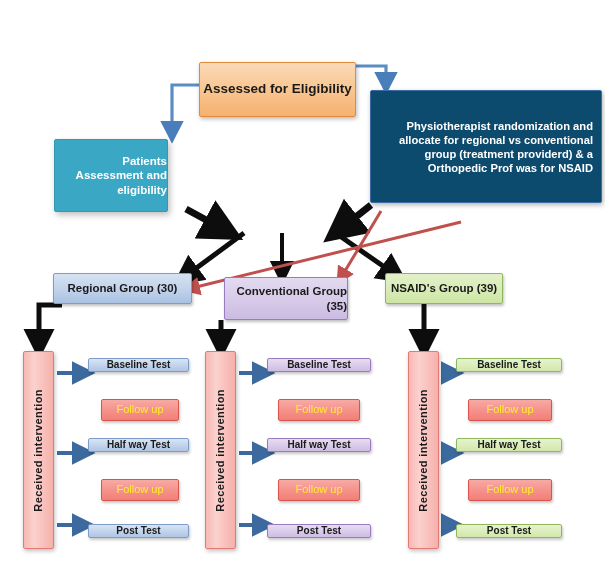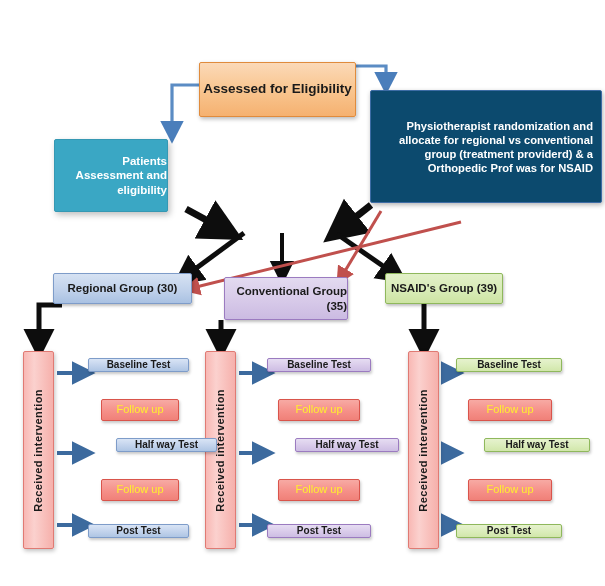--- a/index.html
+++ b/index.html
@@ -142,21 +142,21 @@
   .c1 { left: 88px; width: 101px; }
   .c1f { left: 101px; width: 78px; }
   
   .c2 { left: 267px; width: 104px; }
   .c2f { left: 278px; width: 82px; }
   
   .c3 { left: 456px; width: 106px; }
   .c3f { left: 468px; width: 84px; }
   .r-base { top: 358px; }
   .r-f1   { top: 399px; }
-  .r-half { top: 438px; margin-left: 28px; }
+  .r-half { top: 438px; }
   .r-f2   { top: 479px; }
   .r-post { top: 524px; }
 </style>
 </head>
 <body>
 
 <div id="canvas">
 
   <svg id="arrow-layer" viewBox="0 0 605 586">
     <defs>

